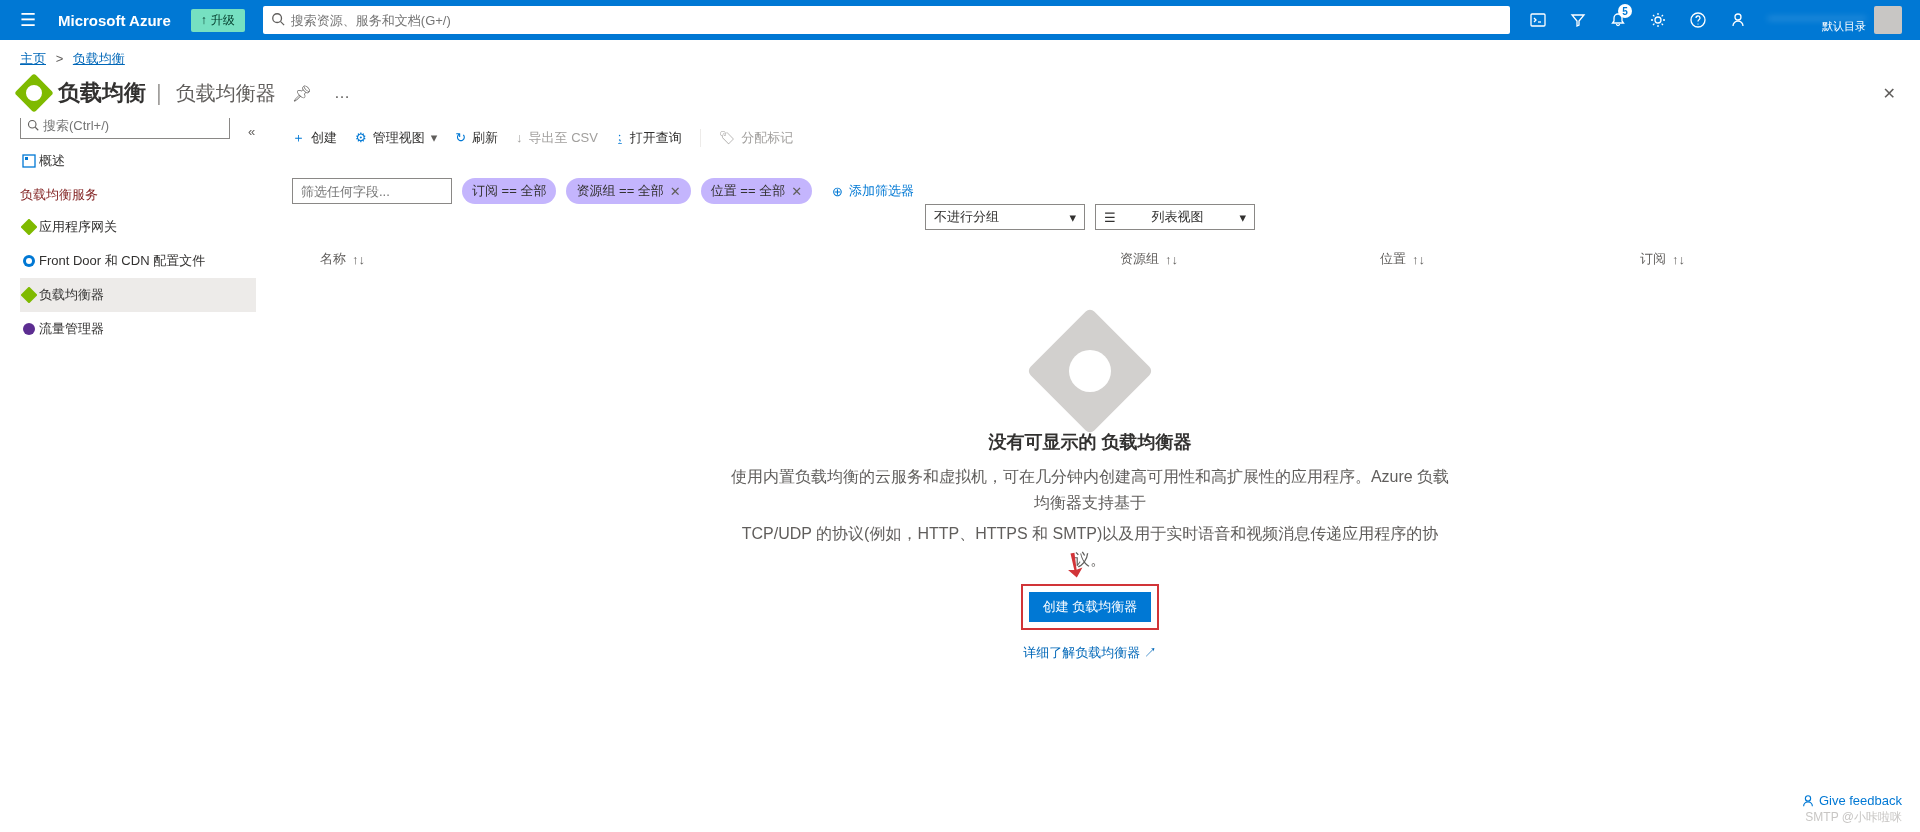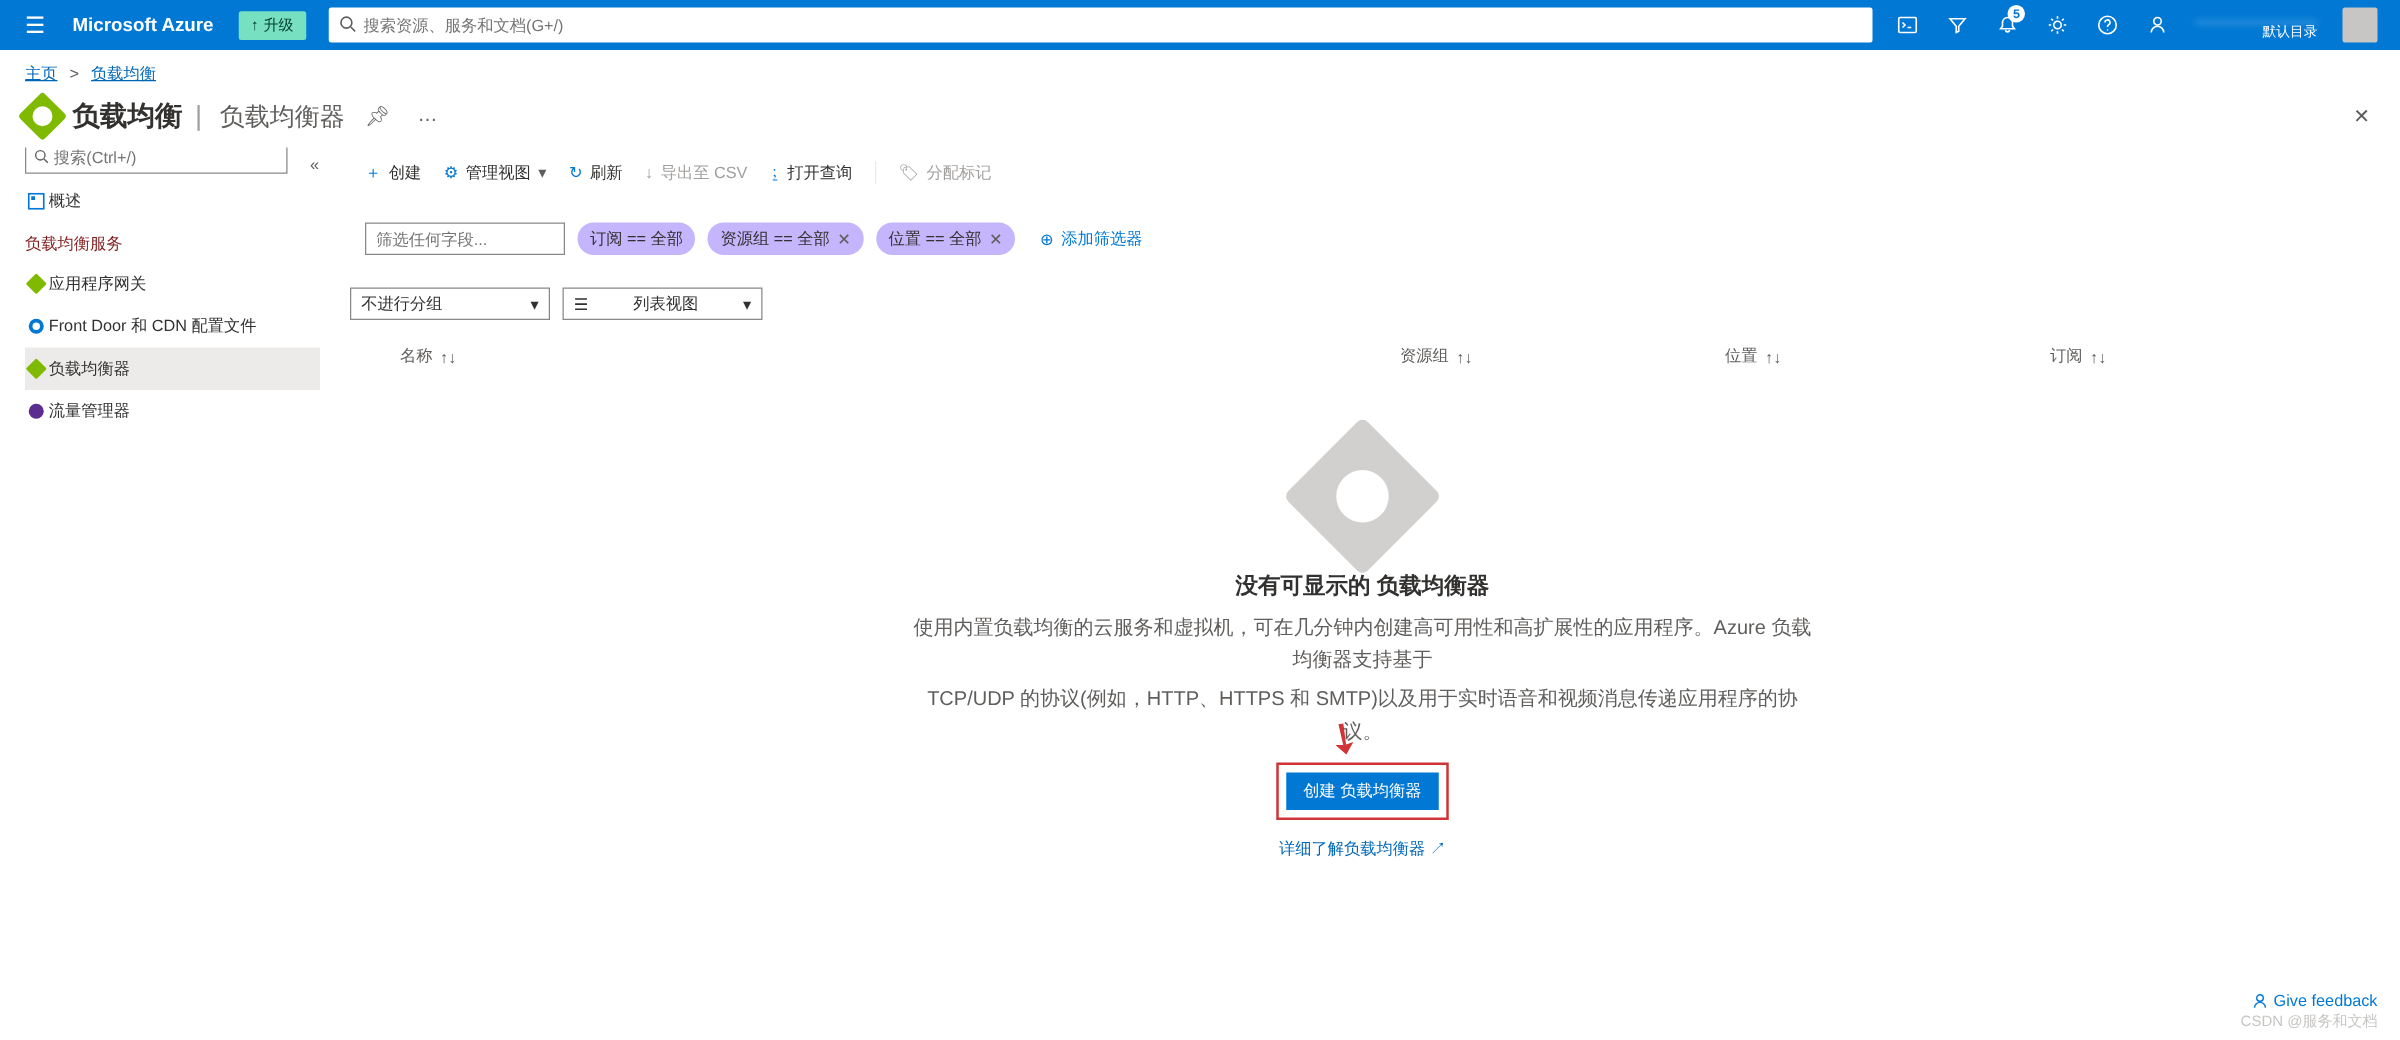--- a/index.html
+++ b/index.html
@@ -10,21 +10,21 @@
 .topbar .ham { width:40px; text-align:center; font-size:18px; cursor:pointer; }
 .topbar .brand { font-weight:600; font-size:15px; padding:0 10px; }
 .upgrade { background:#76e0c1; color:#003929; padding:3px 10px; border-radius:2px; font-size:12px; margin:0 10px; display:flex; align-items:center; gap:4px; cursor:pointer; }
 .searchbar { flex:1; margin:0 8px; }
 .searchbar input { width:100%; height:28px; border:none; border-radius:2px; padding:0 8px 0 28px; background:#fff; font-size:13px; color:#323130; }
 .search-wrap { position:relative; }
 .search-wrap .sicon { position:absolute; left:8px; top:6px; color:#605e5c; }
 .top-icons { display:flex; align-items:center; gap:0; }
 .top-icons .tbtn { width:40px; height:40px; display:flex; align-items:center; justify-content:center; cursor:pointer; position:relative; }
 .top-icons .badge { position:absolute; top:4px; right:6px; background:#fff; color:#0078d4; border-radius:50%; width:14px; height:14px; font-size:10px; display:flex; align-items:center; justify-content:center; font-weight:600; }
-.user-area { display:flex; align-items:center; gap:20px; padding:0 10px; cursor:pointer; }
+.user-area { display:flex; align-items:center; gap:8px; padding:0 10px; cursor:pointer; }
 .user-text { text-align:right; font-size:11px; line-height:1.2; }
 .user-text .muted { opacity:.85; }
 .avatar { width:28px; height:28px; background:#c8c6c4; border-radius:2px; }
 
 
 .crumbs { padding:10px 20px 4px; font-size:13px; }
 .crumbs a { color:#0067b8; text-decoration:underline; cursor:pointer; }
 .crumbs .sep { margin:0 6px; color:#605e5c; }
 
 
@@ -57,21 +57,21 @@
 .tbtn2.disabled { color:#a19f9d; cursor:default; }
 .vdiv { width:1px; height:18px; background:#edebe9; }
 
 .filters { display:flex; align-items:center; gap:10px; margin-top:20px; padding-left:12px; }
 .filter-input { border:1px solid #8a8886; height:26px; width:160px; padding:0 8px; font-size:13px; }
 .pill { background:#c4b5fd; border-radius:14px; padding:4px 10px; font-size:13px; display:flex; align-items:center; gap:6px; cursor:pointer; }
 .pill .x { color:#605e5c; cursor:pointer; }
 .pill.add { color:#0078d4; background:transparent; }
 .plus-circ { color:#0078d4; }
 
-.view-opts { display:flex; gap:10px; margin:26px 0 10px; justify-content:flex-start; }
+.view-opts { display:flex; gap:10px; margin:0 0 10px; justify-content:center; }
 .ddl { border:1px solid #8a8886; height:26px; padding:0 8px; display:flex; align-items:center; gap:22px; font-size:13px; min-width:160px; cursor:pointer; justify-content:space-between; }
 
 .cols { display:flex; padding:10px 0 8px 40px; color:#605e5c; font-size:13px; }
 .cols .col { display:flex; align-items:center; gap:6px; cursor:pointer; }
 .cols .c1{ flex:1; } .cols .c2{ width:260px; } .cols .c3{ width:260px; } .cols .c4{ width:260px; }
 
 .empty { text-align:center; margin-top:50px; }
 .empty-icon { width:90px; height:90px; margin:0 auto 14px; background:#d2d0ce; transform:rotate(45deg); border-radius:6px; position:relative; }
 .empty-icon::after { content:""; position:absolute; inset:24px; background:#fff; border-radius:50%; }
 .empty h2 { font-size:18px; font-weight:600; margin-bottom:10px; }
@@ -327,13 +327,13 @@
   </div>
 </div>
 
 <div class="feedback">
   <svg width="14" height="14" viewBox="0 0 16 16">
       <circle cx="8" cy="5" r="3" fill="none" stroke="#0078d4" stroke-width="1.3"></circle>
       <path d="M3 14 a5 5 0 0 1 10 0" fill="none" stroke="#0078d4" stroke-width="1.3"></path>
     </svg>
   <span>Give feedback</span>
 </div>
-<div class="watermark">CSDN @服务和文档</div>
+<div class="watermark">SMTP @小咔啦咪</div>
 
 </body></html>

